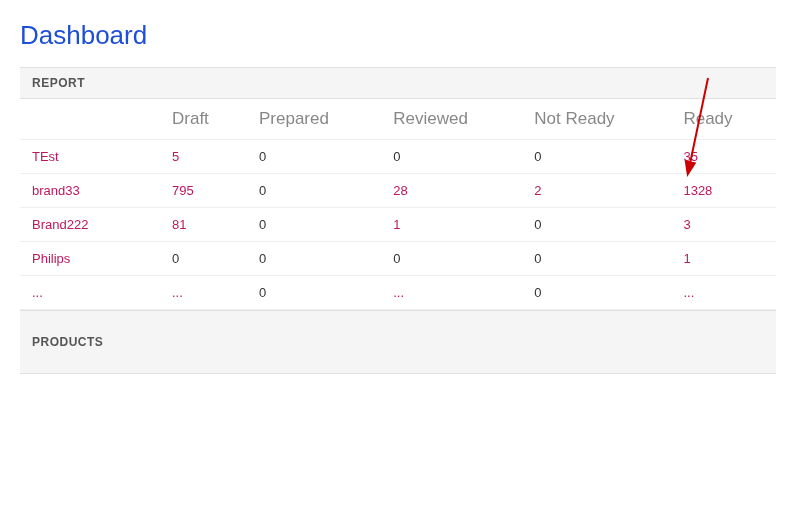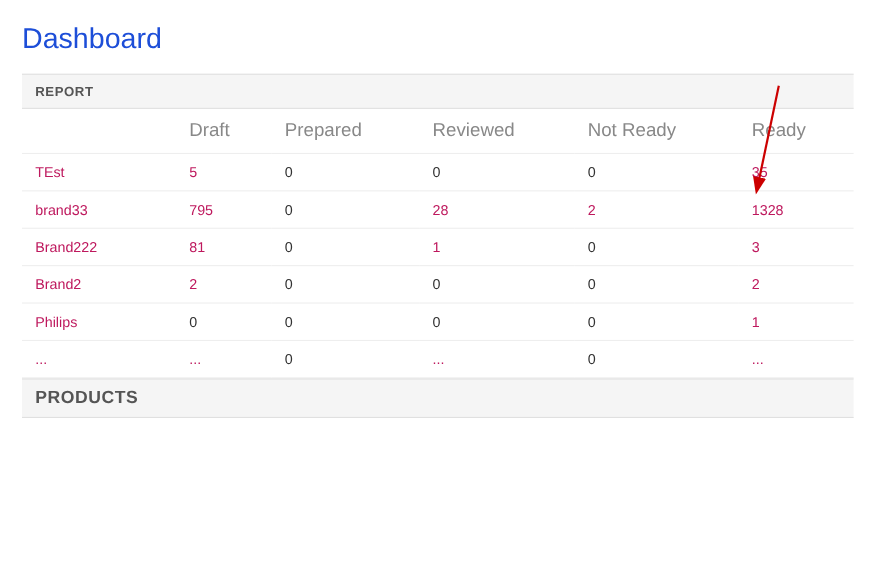--- a/index.html
+++ b/index.html
@@ -66,22 +66,22 @@
     }
 
     .link-blue {
       color: #be185d;
       cursor: pointer;
       text-decoration: none;
     }
 
     .products-header {
       background: #f5f5f5;
-      padding: 8px 12px;
-      font-size: 16px;
+      padding: 24px 12px;
+      font-size: 12px;
       font-weight: 600;
       color: #555;
       letter-spacing: 0.5px;
       border-top: 1px solid #e0e0e0;
       border-bottom: 1px solid #e0e0e0;
       margin-top: 0;
     }
 
     
     .arrow-container {
@@ -149,28 +149,20 @@
         </tr>
         <tr>
           <td><a class="link-blue" href="#">Brand222</a></td>
           <td><a class="link-blue" href="#">81</a></td>
           <td style="color: rgb(51, 51, 51);">0</td>
           <td><a class="link-blue" href="#">1</a></td>
           <td style="color: rgb(51, 51, 51);">0</td>
           <td><a class="link-blue" href="#">3</a></td>
         </tr>
         <tr>
-          <td><a class="link-blue" href="#">Brand2</a></td>
-          <td><a class="link-blue" href="#">2</a></td>
-          <td style="color: rgb(51, 51, 51);">0</td>
-          <td style="color: rgb(51, 51, 51);">0</td>
-          <td style="color: rgb(51, 51, 51);">0</td>
-          <td><a class="link-blue" href="#">2</a></td>
-        </tr>
-        <tr>
           <td><a class="link-blue" href="#">Philips</a></td>
           <td style="color: rgb(51, 51, 51);">0</td>
           <td style="color: rgb(51, 51, 51);">0</td>
           <td style="color: rgb(51, 51, 51);">0</td>
           <td style="color: rgb(51, 51, 51);">0</td>
           <td><a class="link-blue" href="#">1</a></td>
         </tr>
         <tr>
           <td><a class="link-blue" href="#">...</a></td>
           <td><a class="link-blue" href="#">...</a></td>

